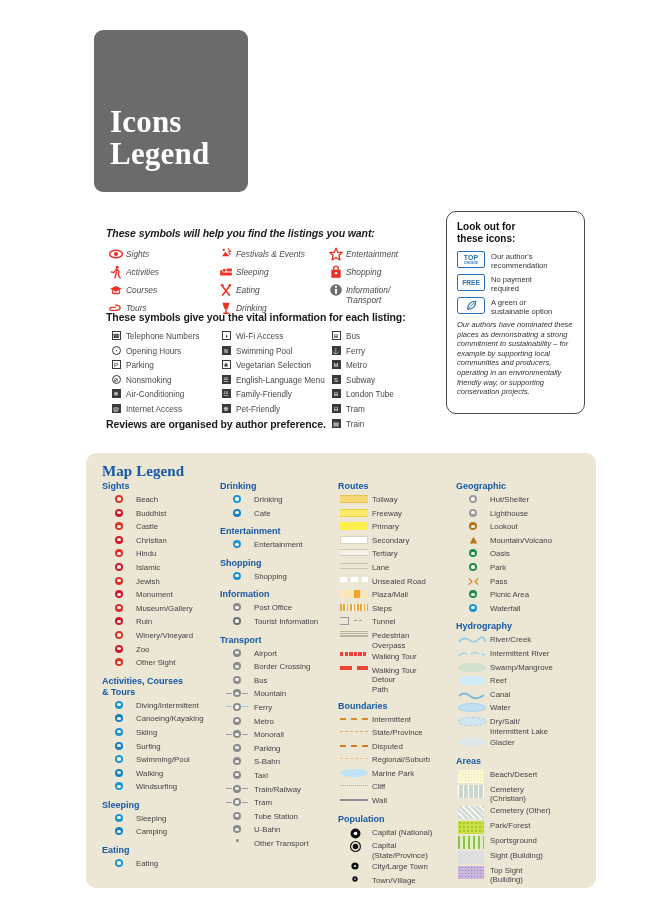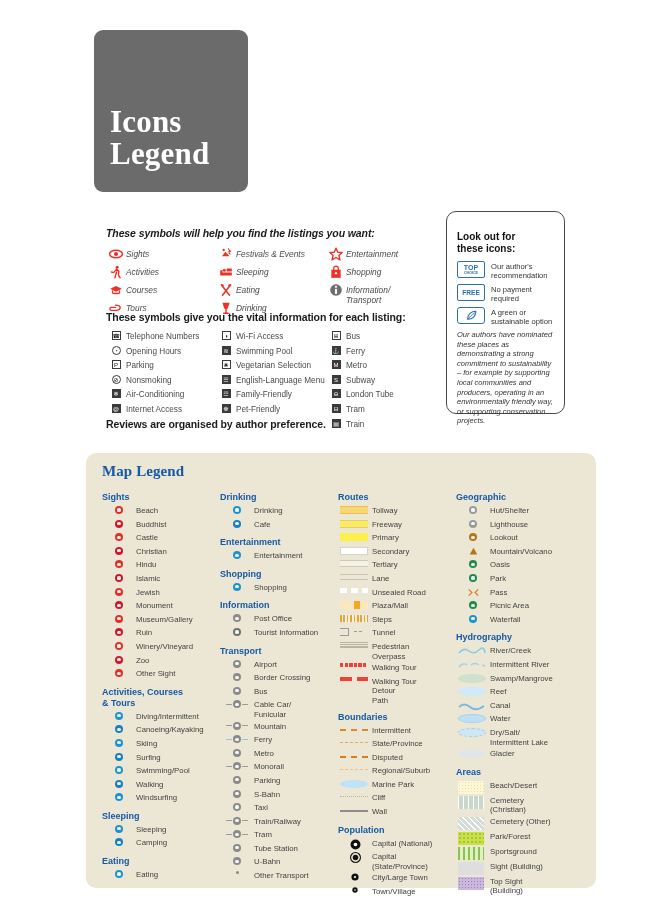--- a/index.html
+++ b/index.html
@@ -88,25 +88,25 @@
     font-size: 8.2px;
     color: #4a4a4a;
     line-height: 10px;
     padding-top: 2px;
   }
 
   
   #lookout {
     position: absolute;
     left: 446px; top: 211px;
-    width: 119px; height: 203px;
+    width: 139px; height: 203px;
     border: 1.6px solid #4a4a4a;
     border-radius: 10px;
     background: #fff;
-    padding: 19px 9px 6px 10px;
+    padding: 9px 9px 6px 10px;
   }
   #lookout .lo-title {
     font-size: 10px; font-weight: bold; color: #111;
     line-height: 12px; margin-bottom: 6px;
   }
   .lo-row { display: flex; align-items: flex-start; margin-bottom: 4px; }
   .lo-badge {
     flex: 0 0 28px; height: 17px;
     border: 1.3px solid #2a6fb5;
     border-radius: 2px;
@@ -132,21 +132,21 @@
     width: 510px; height: 435px;
     background: #ece7d5;
     border-radius: 10px;
     padding: 10px 0 0 16px;
   }
   #map-legend .ml-title {
     font-family: "Liberation Serif", serif;
     font-size: 15px; font-weight: bold;
     color: #1558a8;
     letter-spacing: .1px;
-    margin-bottom: 12px;
+    margin-bottom: 1px;
   }
   .ml-cols { display: flex; }
   .ml-col { width: 118px; }
   .cat-head {
     font-size: 9px; font-weight: bold; color: #1558a8;
     margin: 6px 0 1px 0; line-height: 11px;
   }
   .cat-head.first { margin-top: 0; }
   .ml-row { display: flex; align-items: flex-start; min-height: 13.6px; }
   .ml-ico {
@@ -669,94 +669,84 @@
           <span class="ml-lbl">Bus</span>
         </div>
         <div class="ml-row">
           <span class="ml-ico">
             <span class="tsym">
               <span class="dash" style="border-top:1px solid #9a9a9a"></span>
               <span class="pin" style="background:#8a8a8a;margin:0 1px"></span>
               <span class="dash" style="border-top:1px solid #9a9a9a"></span>
             </span>
           </span>
-          <span class="ml-lbl">Cable Car/<br>Funicular</span>
+          <span class="ml-lbl">Mountain</span>
+        </div>
+        <div class="ml-row">
+          <span class="ml-ico">
+            <span class="tsym">
+              <span class="dash" style="border-top:1px dashed #8fc9e8"></span>
+              <span class="pin" style="background:#8a8a8a;margin:0 1px"></span>
+              <span class="dash" style="border-top:1px dashed #8fc9e8"></span>
+            </span>
+          </span>
+          <span class="ml-lbl">Ferry</span>
+        </div>
+        <div class="ml-row">
+          <span class="ml-ico">
+            <span class="pin" style="background:#8a8a8a"></span>
+          </span>
+          <span class="ml-lbl">Metro</span>
         </div>
         <div class="ml-row">
           <span class="ml-ico">
             <span class="tsym">
               <span class="dash" style="border-top:1px solid #9a9a9a"></span>
               <span class="pin" style="background:#8a8a8a;margin:0 1px"></span>
               <span class="dash" style="border-top:1px solid #9a9a9a"></span>
             </span>
           </span>
-          <span class="ml-lbl">Mountain</span>
-        </div>
-        <div class="ml-row">
-          <span class="ml-ico">
-            <span class="tsym">
-              <span class="dash" style="border-top:1px dashed #8fc9e8"></span>
-              <span class="pin" style="background:#8a8a8a;margin:0 1px"></span>
-              <span class="dash" style="border-top:1px dashed #8fc9e8"></span>
-            </span>
-          </span>
-          <span class="ml-lbl">Ferry</span>
+          <span class="ml-lbl">Monorail</span>
         </div>
         <div class="ml-row">
           <span class="ml-ico">
             <span class="pin" style="background:#8a8a8a"></span>
           </span>
-          <span class="ml-lbl">Metro</span>
+          <span class="ml-lbl">Parking</span>
+        </div>
+        <div class="ml-row">
+          <span class="ml-ico">
+            <span class="pin" style="background:#8a8a8a"></span>
+          </span>
+          <span class="ml-lbl">S-Bahn</span>
+        </div>
+        <div class="ml-row">
+          <span class="ml-ico">
+            <span class="pin" style="background:#8a8a8a"></span>
+          </span>
+          <span class="ml-lbl">Taxi</span>
         </div>
         <div class="ml-row">
           <span class="ml-ico">
             <span class="tsym">
               <span class="dash" style="border-top:1px solid #9a9a9a"></span>
               <span class="pin" style="background:#8a8a8a;margin:0 1px"></span>
               <span class="dash" style="border-top:1px solid #9a9a9a"></span>
             </span>
           </span>
-          <span class="ml-lbl">Monorail</span>
-        </div>
-        <div class="ml-row">
-          <span class="ml-ico">
-            <span class="pin" style="background:#8a8a8a"></span>
-          </span>
-          <span class="ml-lbl">Parking</span>
-        </div>
-        <div class="ml-row">
-          <span class="ml-ico">
-            <span class="pin" style="background:#8a8a8a"></span>
-          </span>
-          <span class="ml-lbl">S-Bahn</span>
-        </div>
-        <div class="ml-row">
-          <span class="ml-ico">
-            <span class="pin" style="background:#8a8a8a"></span>
-          </span>
-          <span class="ml-lbl">Taxi</span>
+          <span class="ml-lbl">Train/Railway</span>
         </div>
         <div class="ml-row">
           <span class="ml-ico">
             <span class="tsym">
               <span class="dash" style="border-top:1px solid #9a9a9a"></span>
               <span class="pin" style="background:#8a8a8a;margin:0 1px"></span>
               <span class="dash" style="border-top:1px solid #9a9a9a"></span>
             </span>
           </span>
-          <span class="ml-lbl">Train/Railway</span>
-        </div>
-        <div class="ml-row">
-          <span class="ml-ico">
-            <span class="tsym">
-              <span class="dash" style="border-top:1px solid #9a9a9a"></span>
-              <span class="pin" style="background:#8a8a8a;margin:0 1px"></span>
-              <span class="dash" style="border-top:1px solid #9a9a9a"></span>
-            </span>
-          </span>
           <span class="ml-lbl">Tram</span>
         </div>
         <div class="ml-row">
           <span class="ml-ico">
             <span class="pin" style="background:#8a8a8a"></span>
           </span>
           <span class="ml-lbl">Tube Station</span>
         </div>
         <div class="ml-row">
           <span class="ml-ico">

